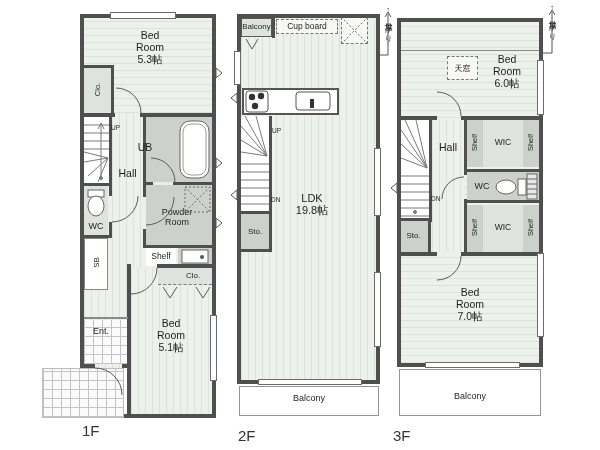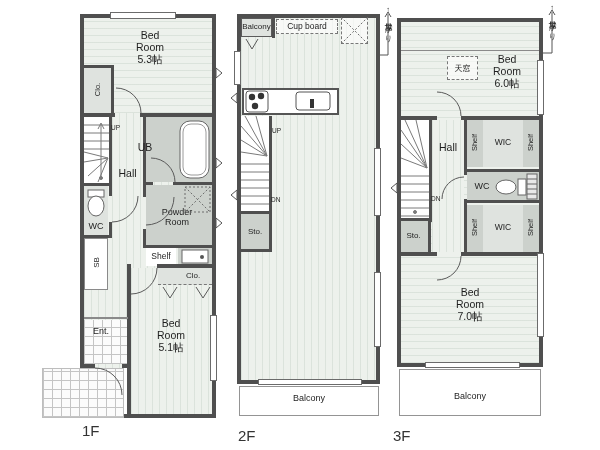--- a/index.html
+++ b/index.html
@@ -116,20 +116,22 @@
 
   <div class="win" style="left:234px;top:51px;width:7px;height:34px;"></div>
   <div class="win" style="left:374px;top:148px;width:7px;height:68px;"></div>
   <div class="win" style="left:374px;top:272px;width:7px;height:75px;"></div>
   <div class="win" style="left:258px;top:379px;width:104px;height:6px;"></div>
 
   <div class="lbl f8" style="left:241px;top:22px;width:31px;">Balcony</div>
   <div class="lbl f85" style="left:276px;top:22px;width:62px;">Cup board</div>
   <div class="lbl f65" style="left:272px;top:127px;width:18px;text-align:left;">UP</div>
   <div class="lbl f65" style="left:271px;top:196px;width:18px;text-align:left;">DN</div>
+  <div class="lbl f11" style="left:283px;top:192px;width:58px;">LDK
+19.8帖</div>
   <div class="lbl f8" style="left:242px;top:227px;width:26px;">Sto.</div>
   <div class="lbl f9" style="left:280px;top:393px;width:58px;">Balcony</div>
   <div class="lbl f75" style="left:383px;top:6px;width:10px;">↑</div>
   <div class="vjp f75" style="left:383px;top:17px;height:50px;">母屋下がり</div>
   <div class="lbl f15" style="left:238px;top:428px;width:32px;text-align:left;">2F</div>
 
   <div class="fh" style="left:401px;top:22px;width:138px;height:341px;"></div>
   <div class="fv" style="left:432px;top:120px;width:32px;height:132px;"></div>
   <div class="white" style="left:401px;top:120px;width:28px;height:102px;"></div>
   <div class="thin" style="left:401px;top:50px;width:138px;height:1px;"></div>

